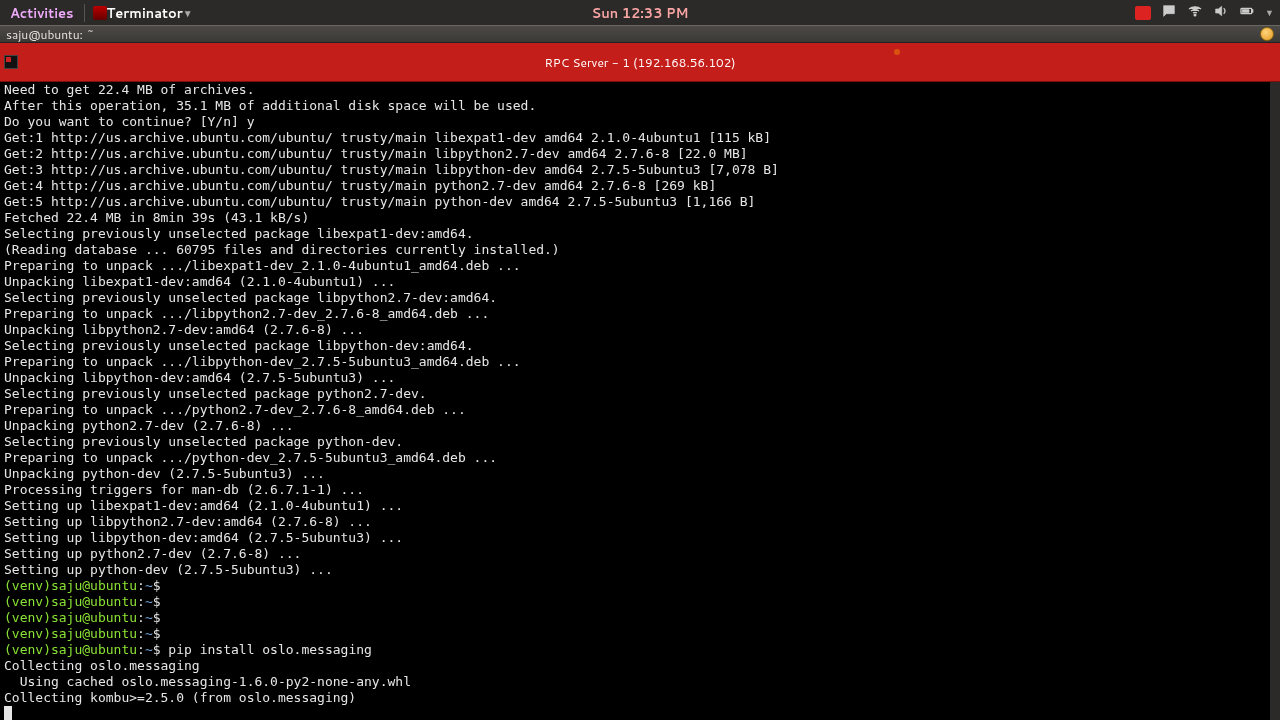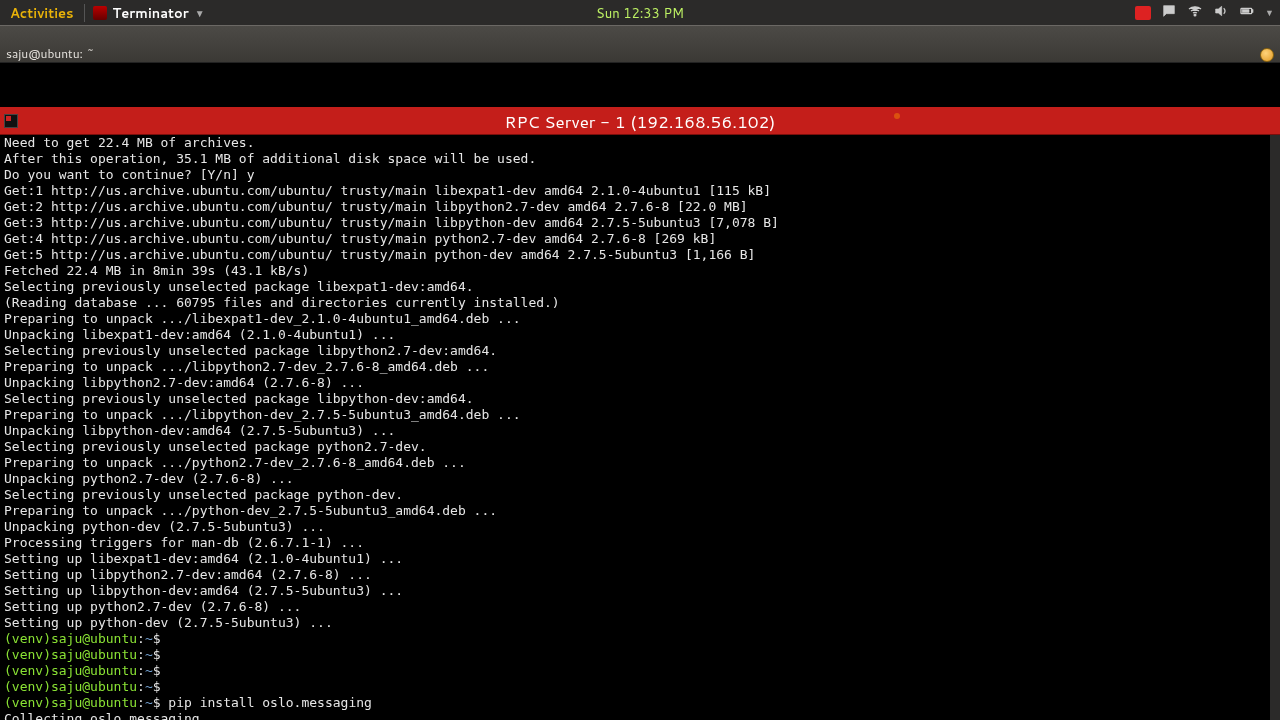--- a/index.html
+++ b/index.html
@@ -16,93 +16,91 @@
     background: #2b2a29;
     display: flex;
     align-items: center;
     color: #ddd;
     font-size: 13px;
     position: relative;
   }
   .topbar .activities {
     padding: 0 10px;
     font-weight: bold;
-    color: #eab308;
+    color: #f0abfc;
   }
   .topbar .app {
     display: flex;
     align-items: center;
     padding: 0 8px;
-    gap: 6px;
     color: #fff;
     font-weight: bold;
     border-left: 1px solid #555;
   }
   .topbar .app .appicon {
     width: 14px; height: 14px;
     background: linear-gradient(#b00, #600);
     border-radius: 2px;
   }
   .topbar .dropdown-arrow {
     font-size: 10px;
     color: #aaa;
   }
   .topbar .clock {
     position: absolute;
     left: 50%;
     transform: translateX(-50%);
-    font-weight: normal;
-    color: #bef264;
+    font-weight: bold;
+    color: #fca5a5;
   }
   .topbar .tray {
     margin-left: auto;
     display: flex;
     align-items: center;
     gap: 10px;
     padding-right: 6px;
     color: #ccc;
   }
   .tray .rec {
     width: 16px; height: 14px;
     background: #d22;
     border-radius: 2px;
   }
   .tray svg { width: 16px; height: 16px; fill: #ccc; stroke: #ccc; }
   .tray .tiny-arrow { font-size: 9px; color: #aaa; }
 
   .windowbar {
-    height: 38px;
+    height: 18px;
     background: linear-gradient(#4c4a46, #3b3935);
     display: flex;
-    align-items: flex-end;
+    align-items: center;
     color: #e6e3de;
     font-size: 12px;
     padding: 0 6px;
     border-top: 1px solid #6b6864;
     border-bottom: 1px solid #222;
   }
   .windowbar .title { flex: none; }
   .windowbar .spacer { flex: 1; }
   .windowbar .close {
     width: 14px; height: 14px;
     border-radius: 50%;
     background: radial-gradient(circle at 40% 35%, #ffd37a, #e29a23);
     border: 1px solid #8a640f;
   }
 
   .tabbar {
-    height: 28px;
+    height: 39px;
     background: #c41e1a;
     color: #fff;
     display: flex;
     align-items: center;
-    font-size: 17px;
+    font-size: 12px;
     position: relative;
     border-bottom: 1px solid #7a0f0c;
-    margin-top: 44px;
   }
   .tabbar .prefix {
     width: 14px; height: 14px;
     margin-left: 4px;
     background: #111;
     border: 1px solid #444;
     position: relative;
   }
   .tabbar .prefix::before {
     content:""; position:absolute; left:1px; top:1px;

